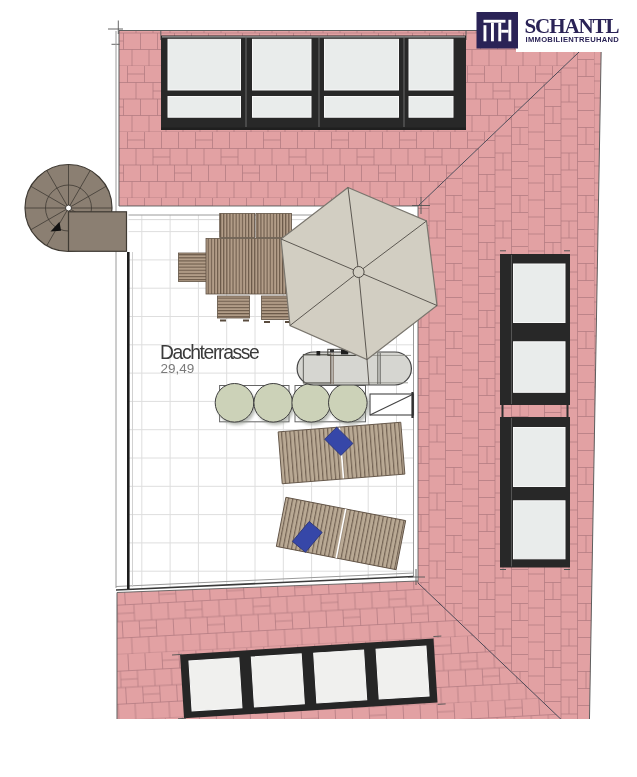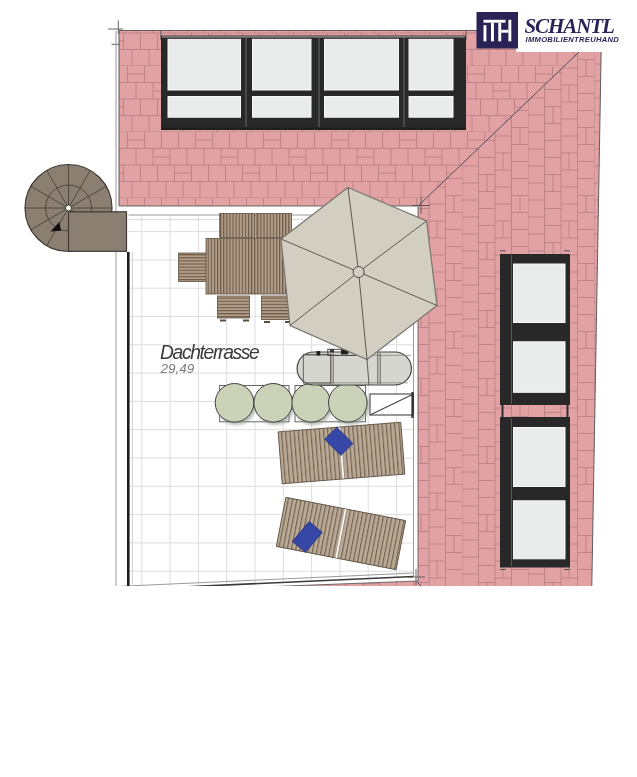--- a/index.html
+++ b/index.html
@@ -1,16 +1,16 @@
 <!DOCTYPE html>
 <html><head>
 <meta charset="utf-8">
 <style>
   html,body{margin:0;padding:0;background:#fff;}
-  .page{position:relative;width:637px;height:586px;overflow:hidden;font-family:"Liberation Sans",sans-serif;font-style:italic;}
+  .page{position:relative;width:637px;height:719px;overflow:hidden;font-family:"Liberation Sans",sans-serif;}
 </style>
 </head>
 <body>
 <div class="page">
 <svg width="637" height="777" viewBox="0 0 637 777">
 <defs>
   <pattern id="brick" width="68" height="66" patternUnits="userSpaceOnUse">
     <g stroke="#ad777e" stroke-width="0.7" fill="none">
       <path d="M0,16.5 H68 M0,33 H68 M0,49.5 H68 M0,66 H68"></path>
       <path d="M8.5,0 V16.5 M25.5,0 V16.5 M42.5,0 V16.5 M59.5,0 V16.5"></path>

